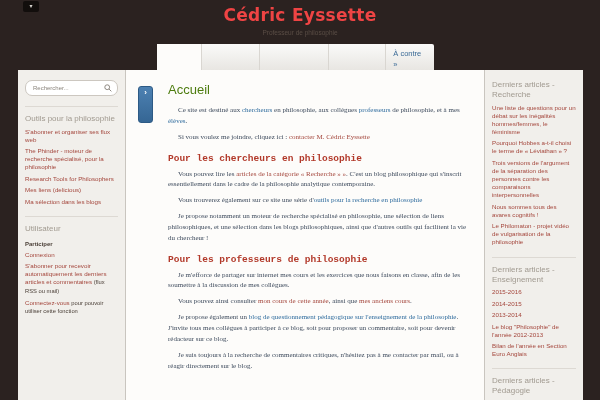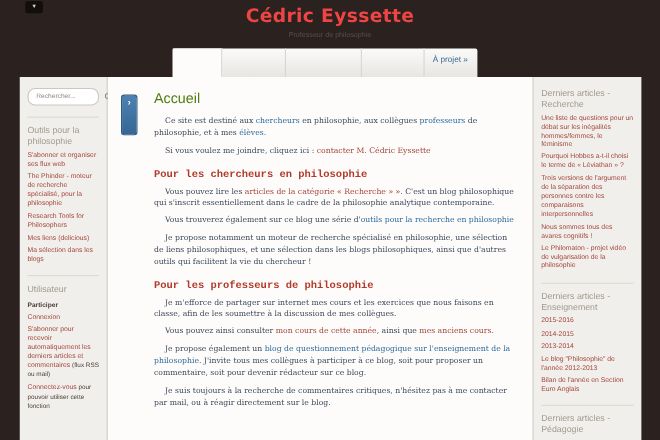--- a/index.html
+++ b/index.html
@@ -33,21 +33,21 @@
   .nav-tab.active { background:#fdfcfa; }
   .nav-tab.wrap {
     white-space:normal; width:34px; line-height:1.5; padding-top:4px;
     border-right:none;
   }
   .wrapper {
     position:absolute; left:18px; top:70px; width:565px; height:330px;
     display:flex; background:#fdfcfa; overflow:hidden;
   }
   .sidebar-left {
-    width:80px; flex:none; background:#f1efeb; border-right:1px solid #c9c5bf;
+    width:108px; flex:none; background:#f1efeb; border-right:1px solid #c9c5bf;
     padding:10px 7px 0; box-sizing:border-box;
   }
   .sidebar-right {
     width:99px; flex:none; background:#f1efeb; border-left:1px solid #c9c5bf;
     padding:8px 7px 16px; box-sizing:border-box;
   }
   .search-box {
     display:flex; align-items:center; height:14px; background:#ffffff;
     border:1px solid #ccc7c0; border-radius:7px; padding:0 5px;
   }
@@ -77,21 +77,21 @@
     position:absolute; left:12px; top:16px; width:13px; height:35px;
     background:linear-gradient(#4d81b2,#356694); border:1px solid #2d5a85;
     border-radius:3px; color:#ffffff; font-size:8px; font-weight:bold;
     text-align:center; line-height:11px; cursor:pointer;
     font-family:"Liberation Sans",sans-serif;
   }
   .page-title {
     font-family:"Liberation Sans",sans-serif; font-size:13px; color:#4d7c0f;
     margin:2px 0 8px; font-weight:normal;
   }
-  .main p { font-size:7px; color:#3d4a5c; line-height:1.55; margin:5px 0; text-indent:10px; }
+  .main p { font-size:7px; color:#3d4a5c; line-height:1.55; margin:5px 0; text-indent:10px;font-family:Liberation Serif, serif; }
   .content-h2 {
     font-family:Liberation Mono, monospace; font-size:9.5px; font-weight:bold;
     color:#b2392a; margin:10px 0 4px;
   }
   .link-blue { color:#2e6b9d; cursor:pointer; text-decoration:none; }
   .link-red  { color:#a4463c; cursor:pointer; text-decoration:none; }
   .sicon { flex:none; }
 </style>
 </head>
 <body>
@@ -101,21 +101,21 @@
 </div>
 
 <div class="site-title">Cédric Eyssette</div>
 <div class="site-subtitle">Professeur de philosophie</div>
 
 <div class="nav">
   <a class="nav-tab active">Accueil »</a>
   <a class="nav-tab">Recherche »</a>
   <a class="nav-tab">Enseignement »</a>
   <a class="nav-tab">Pédagogie »</a>
-  <a class="nav-tab wrap">À projet »</a>
+  <a class="nav-tab wrap">À contre »</a>
 </div>
 
 <div class="wrapper">
 
   <div class="sidebar-left">
     <div class="search-box">
       <input class="search-input" type="text" placeholder="Rechercher..." style="">
       <svg class="sicon" width="8" height="8" viewBox="0 0 10 10">
         <circle cx="4" cy="4" r="3" fill="none" stroke="#8a857d" stroke-width="1.2"></circle>
         <line x1="6.3" y1="6.3" x2="9.2" y2="9.2" stroke="#8a857d" stroke-width="1.2"></line>
@@ -143,21 +143,21 @@
     <div class="bookmark">
       <span>›</span>
     </div>
     <h1 class="page-title">Accueil</h1>
 
     <p><span>Ce site est destiné aux </span><a class="link-blue">chercheurs</a><span> en philosophie, aux collègues </span><a class="link-blue">professeurs</a><span> de philosophie, et à mes </span><a class="link-blue">élèves</a><span>.</span></p>
     <p><span>Si vous voulez me joindre, cliquez ici : </span><a class="link-red">contacter M. Cédric Eyssette</a></p>
 
     <h2 class="content-h2">Pour les chercheurs en philosophie</h2>
     <p><span>Vous pouvez lire les </span><a class="link-red">articles de la catégorie « Recherche » »</a><span>. C'est un blog philosophique qui s'inscrit essentiellement dans le cadre de la philosophie analytique contemporaine.</span></p>
-    <p><span>Vous trouverez également sur ce blog une série d'</span><a class="link-blue">outils pour la recherche en philosophie</a></p>
+    <p><span>Vous trouverez également sur ce site une série d'</span><a class="link-blue">outils pour la recherche en philosophie</a></p>
     <p>Je propose notamment un moteur de recherche spécialisé en philosophie, une sélection de liens philosophiques, et une sélection dans les blogs philosophiques, ainsi que d'autres outils qui facilitent la vie du chercheur !</p>
 
     <h2 class="content-h2">Pour les professeurs de philosophie</h2>
     <p>Je m'efforce de partager sur internet mes cours et les exercices que nous faisons en classe, afin de les soumettre à la discussion de mes collègues.</p>
     <p><span>Vous pouvez ainsi consulter </span><a class="link-red">mon cours de cette année</a><span>, ainsi que </span><a class="link-red">mes anciens cours</a><span>.</span></p>
     <p><span>Je propose également un </span><a class="link-blue">blog de questionnement pédagogique sur l'enseignement de la philosophie</a><span>. J'invite tous mes collègues à participer à ce blog, soit pour proposer un commentaire, soit pour devenir rédacteur sur ce blog.</span></p>
     <p>Je suis toujours à la recherche de commentaires critiques, n'hésitez pas à me contacter par mail, ou à réagir directement sur le blog.</p>
 
   </div>
 

